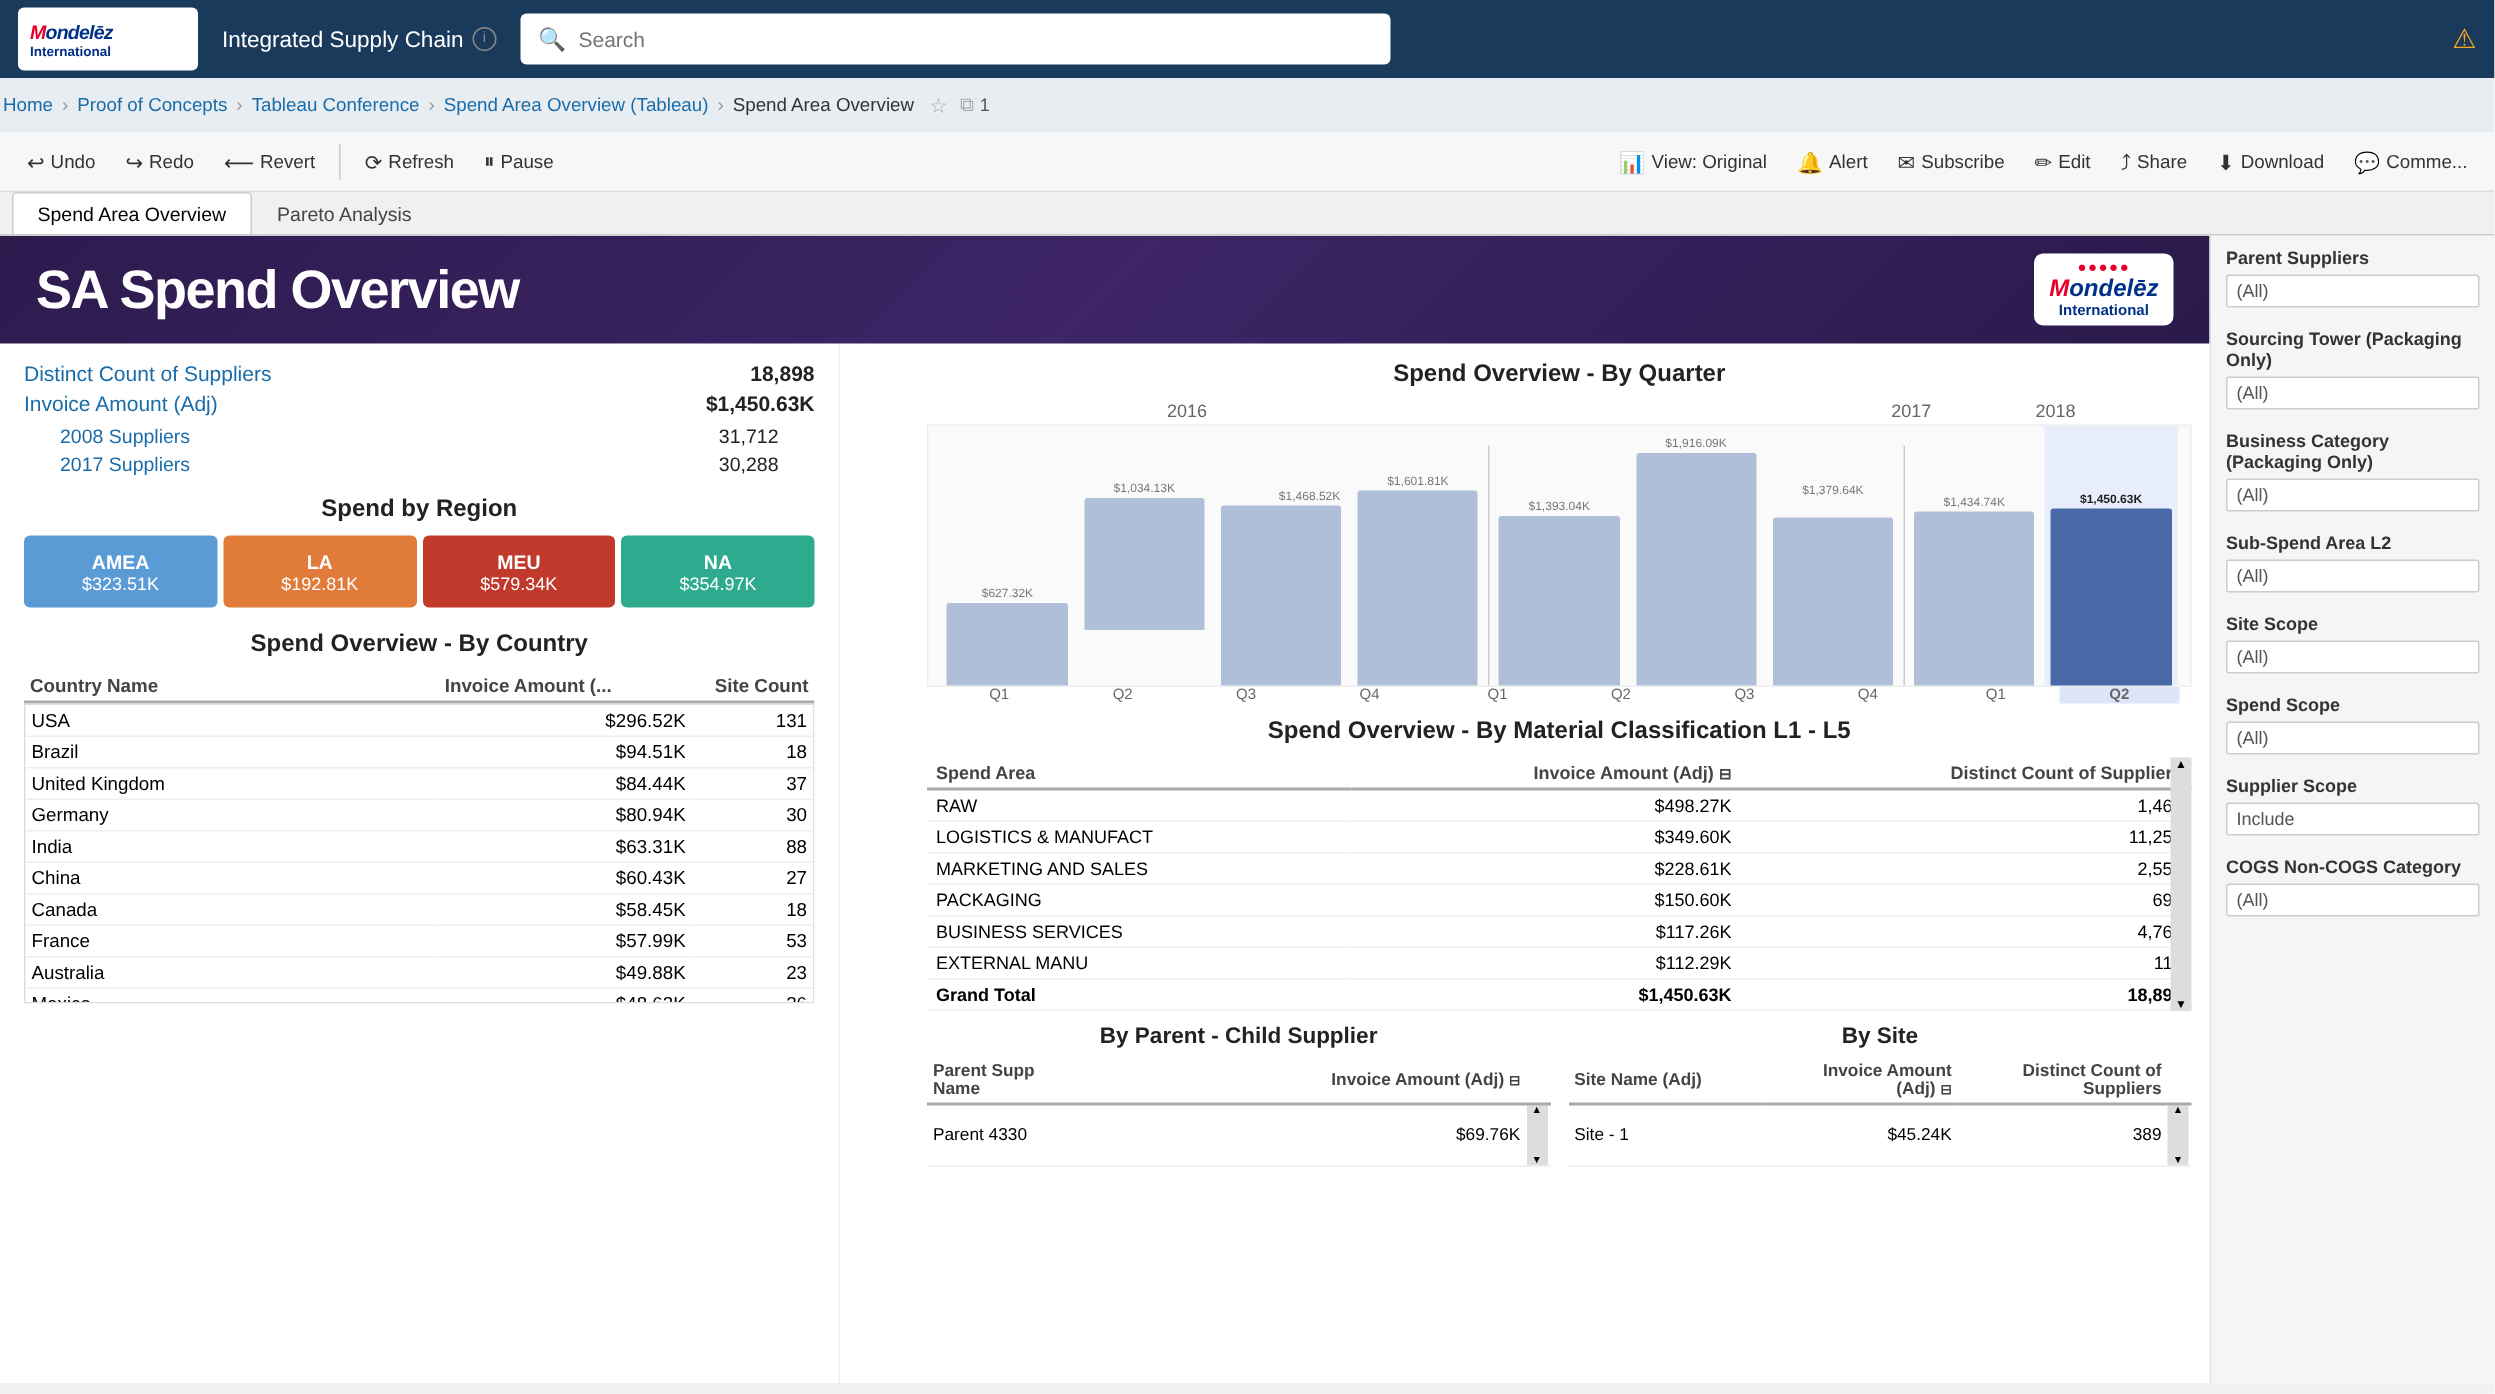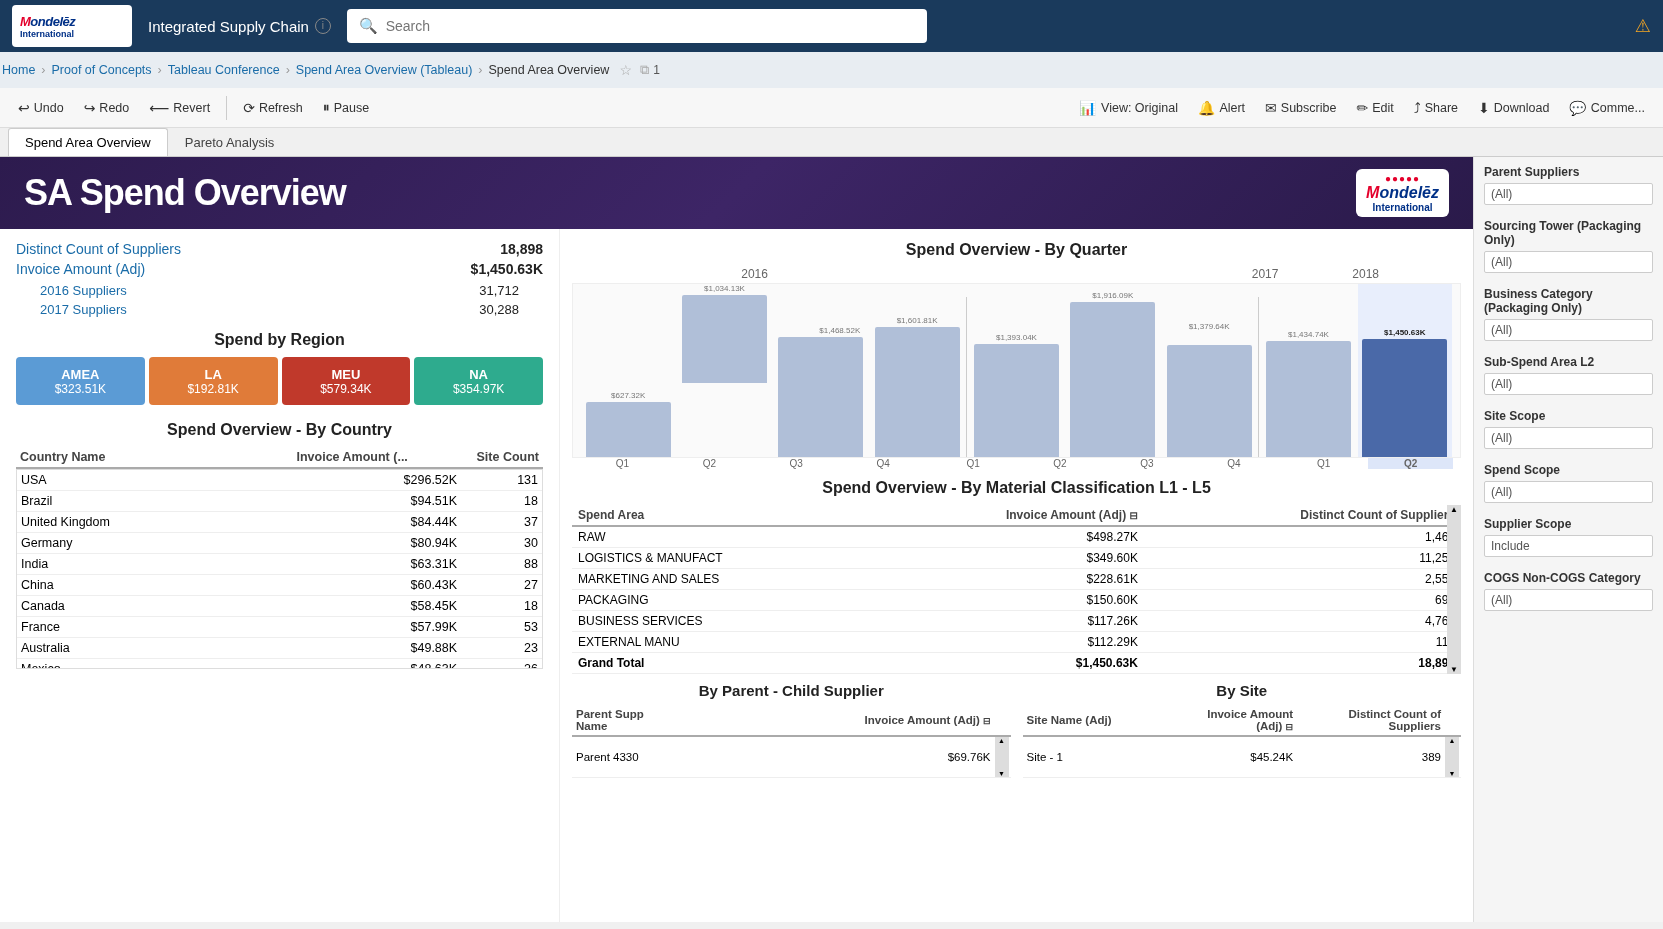--- a/index.html
+++ b/index.html
@@ -165,20 +165,21 @@
       display: flex;
       flex-direction: column;
       align-items: center;
     }
 
     
     .dash-content {
       display: flex;
       height: calc(100% - 72px);
       overflow: hidden;
+      gap: 46px;
     }
 
     
     .left-panel {
       width: 560px;
       padding: 12px 16px;
       border-right: 1px solid #eee;
       overflow-y: auto;
       flex-shrink: 0;
     }
@@ -487,21 +488,21 @@
 
         <div class="kpi-row">
           <span class="kpi-label">Distinct Count of Suppliers</span>
           <span class="kpi-value">18,898</span>
         </div>
         <div class="kpi-row">
           <span class="kpi-label">Invoice Amount (Adj)</span>
           <span class="kpi-value">$1,450.63K</span>
         </div>
         <div class="suppliers-row">
-          <span class="sup-year">2016 Suppliers</span>
+          <span class="sup-year">2008 Suppliers</span>
           <span class="sup-val">31,712</span>
         </div>
         <div class="suppliers-row">
           <span class="sup-year">2017 Suppliers</span>
           <span class="sup-val">30,288</span>
         </div>
 
         <div class="region-title">Spend by Region</div>
         <div class="region-bars">
           <div class="region-bar" style="background:#5b9bd5;">
@@ -605,21 +606,21 @@
             <div style="flex:2;text-align:center;font-size:12px;color:#666;">2018</div>
           </div>
 
           <div style="display:flex;align-items:flex-end;height:175px;padding:0 8px;gap:2px;background:#fafafa;border:1px solid #eee;">
 
             <div style="flex:1;display:flex;flex-direction:column;align-items:center;justify-content:flex-end;height:100%;">
               <div style="font-size:8px;color:#777;text-align:center;margin-bottom:2px;">$627.32K</div>
               <div style="width:90%;height:55px;background:#b0bfd8;border-radius:2px 2px 0 0;"></div>
             </div>
 
-            <div style="flex:1;display:flex;flex-direction:column;align-items:center;justify-content:flex-start;height:100%;">
+            <div style="flex:1;display:flex;flex-direction:column;align-items:center;justify-content:center;height:100%;">
               <div style="font-size:8px;color:#777;text-align:center;margin-bottom:2px;">$1,034.13K</div>
               <div style="width:90%;height:88px;background:#b0bfd8;border-radius:2px 2px 0 0;"></div>
             </div>
 
             <div style="flex:1;display:flex;flex-direction:column;align-items:center;justify-content:flex-end;height:100%;">
               <div style="font-size:8px;color:#777;text-align:right;margin-bottom:2px;padding-left:38px;">$1,468.52K</div>
               <div style="width:90%;height:120px;background:#b0bfd8;border-radius:2px 2px 0 0;"></div>
             </div>
 
             <div style="flex:1;display:flex;flex-direction:column;align-items:center;justify-content:flex-end;height:100%;">

